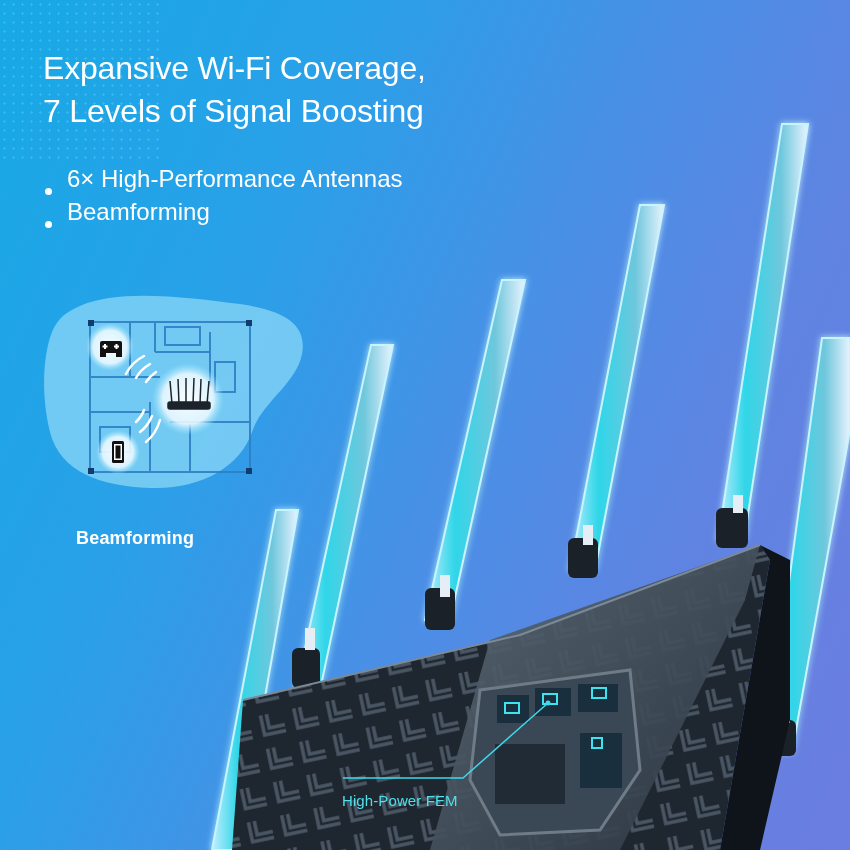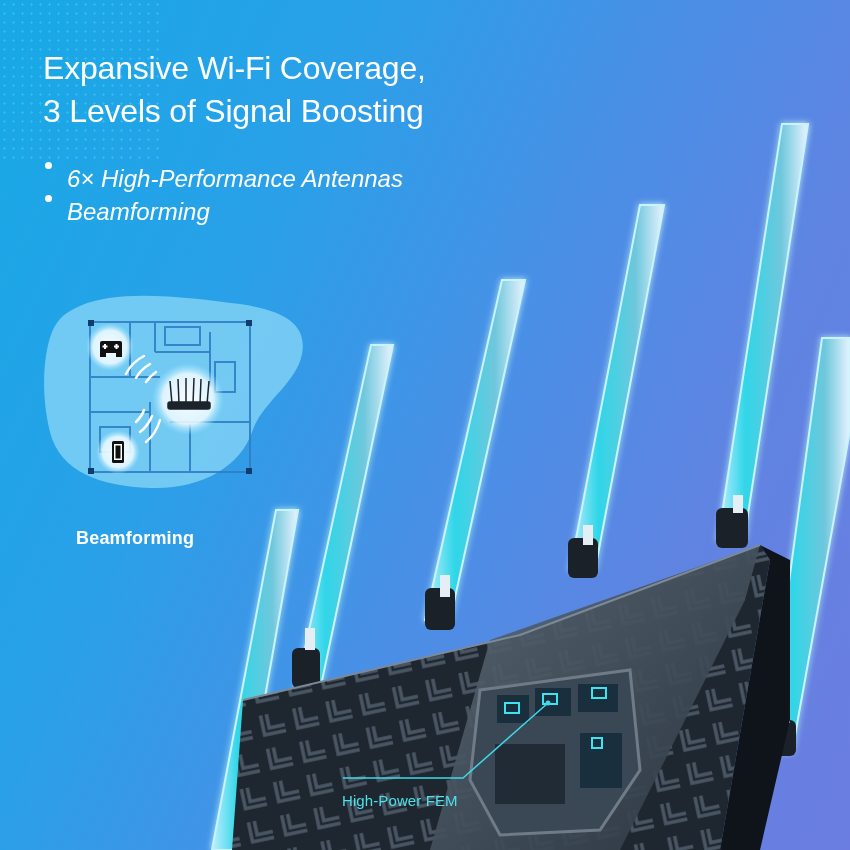--- a/index.html
+++ b/index.html
@@ -15,41 +15,41 @@
   }
   .headline {
     position: absolute; left: 43px; top: 47px; color: #fff;
     font-size: 32px; line-height: 43px; font-weight: 400; letter-spacing: -0.2px;
   }
   .headline div { white-space: nowrap; }
   .bullets {
     position: absolute; left: 42px; top: 162px; margin: 0; padding: 0; list-style: none;
     color: #fff; font-size: 24px; line-height: 33px;
   }
-  .bullets li { display: flex; align-items: flex-start; white-space: nowrap; font-style: italic; }
+  .bullets li { display: flex; align-items: flex-end; white-space: nowrap; }
   .bullets .dot { width: 7px; height: 7px; border-radius: 50%; background: #fff; margin: 0 15px 0 3px; }
   .blob { position: absolute; left: 40px; top: 292px; width: 270px; height: 200px; }
   .blob svg { width: 100%; height: 100%; display: block; }
   .beam-label {
     position: absolute; left: 76px; top: 528px; color: #fff; font-size: 18px; font-weight: 700; letter-spacing: 0.2px;
   }
   .product { position: absolute; left: 0; top: 0; width: 850px; height: 850px; }
   .fem-label {
     position: absolute; left: 342px; top: 752px; color: #4fe0ea; font-size: 15px; letter-spacing: 0.1px; margin-top: 40px;
   }
 </style>
 </head>
 <body>
 
 <div class="canvas">
   <div class="dots"></div>
 
   <div class="headline">
     <div>Expansive Wi-Fi Coverage,</div>
-    <div>3 Levels of Signal Boosting</div>
+    <div>7 Levels of Signal Boosting</div>
   </div>
 
   <ul class="bullets">
     <li>
         <span class="dot"></span>
         <span>6× High-Performance Antennas</span>
       </li>
     <li>
         <span class="dot"></span>
         <span>Beamforming</span>

